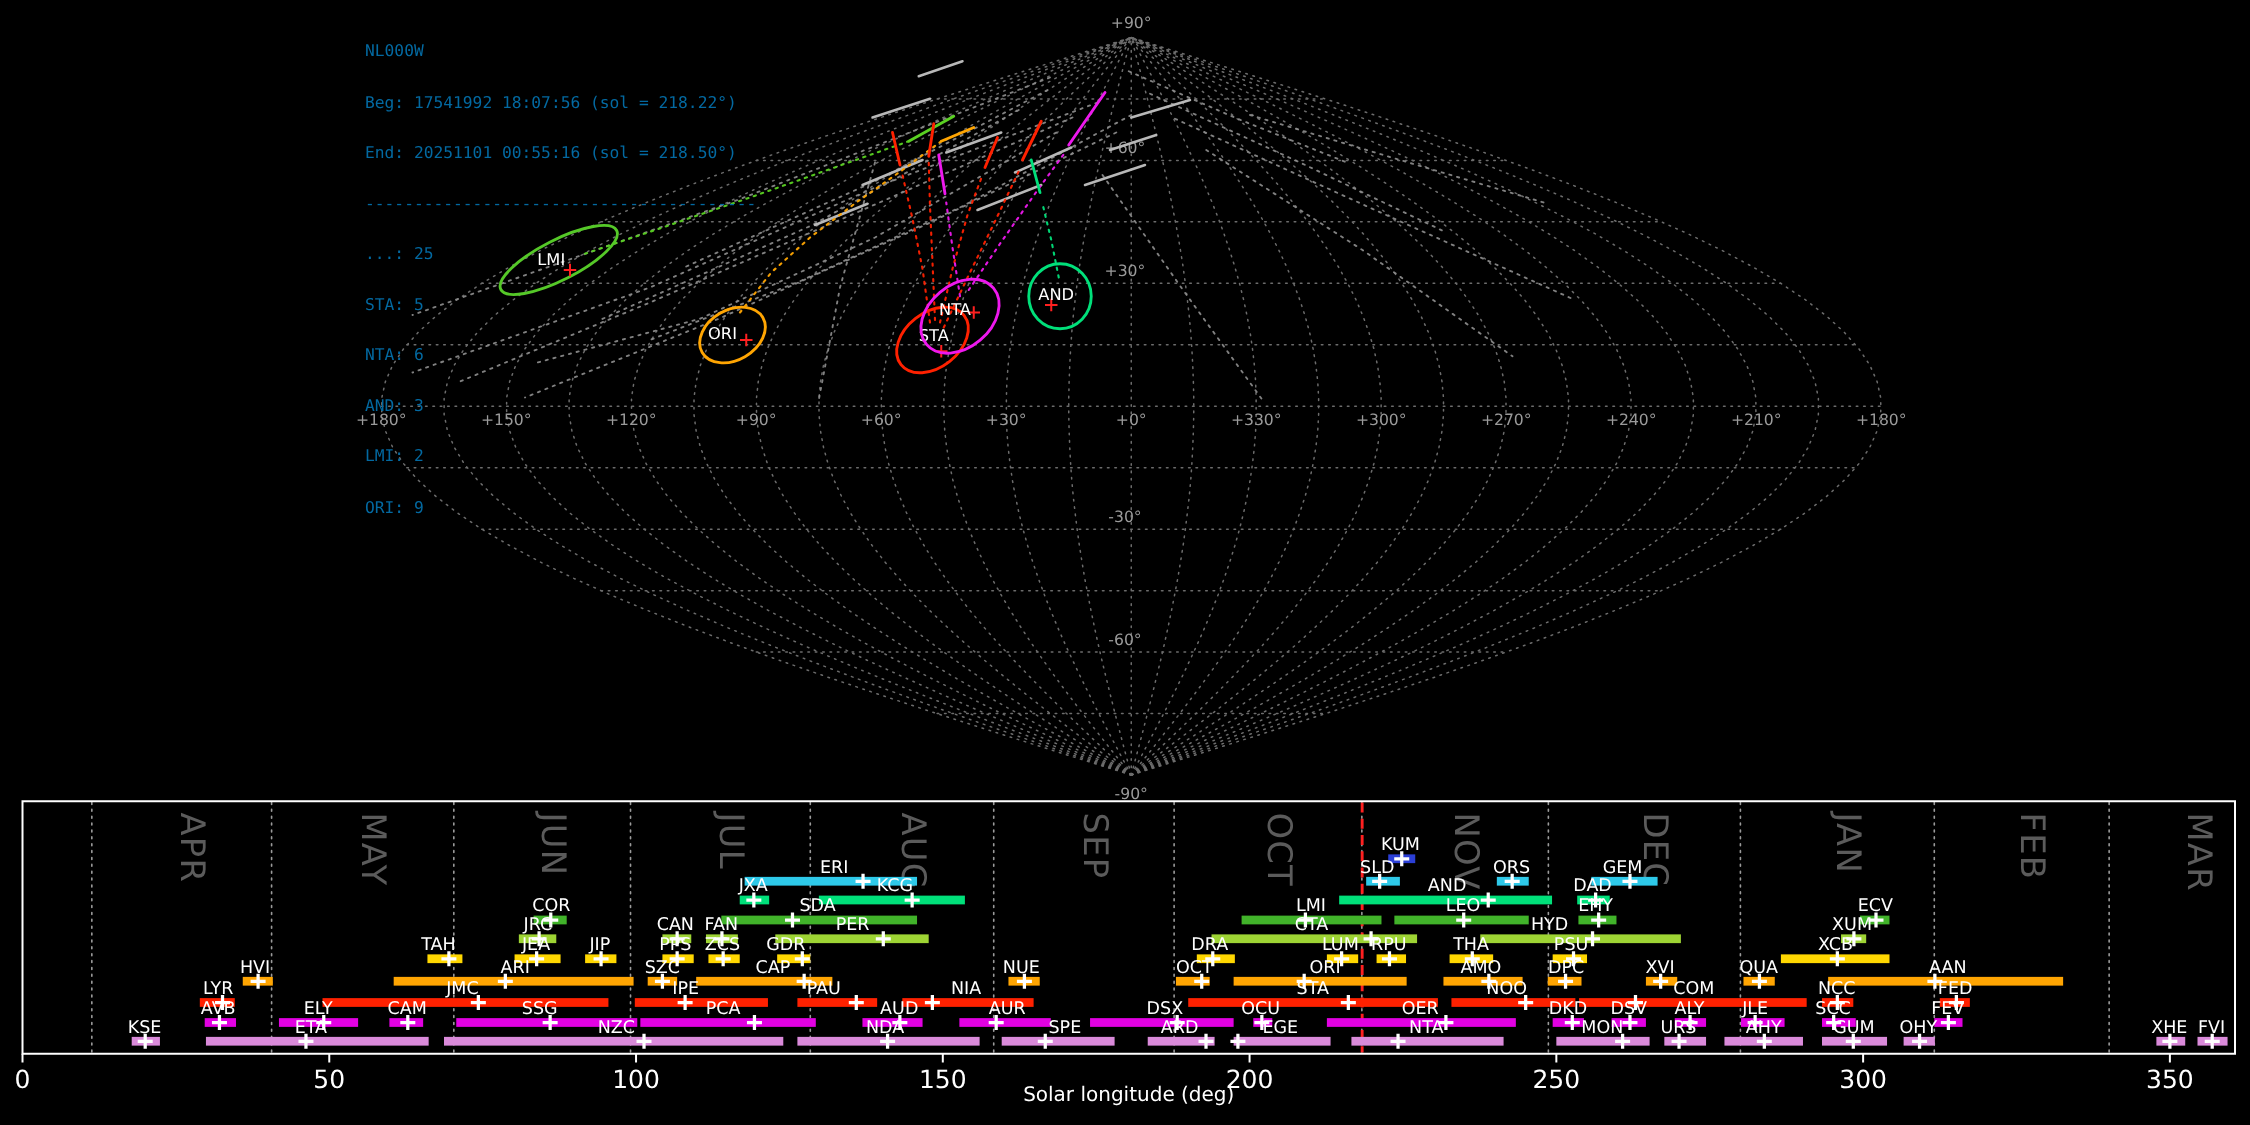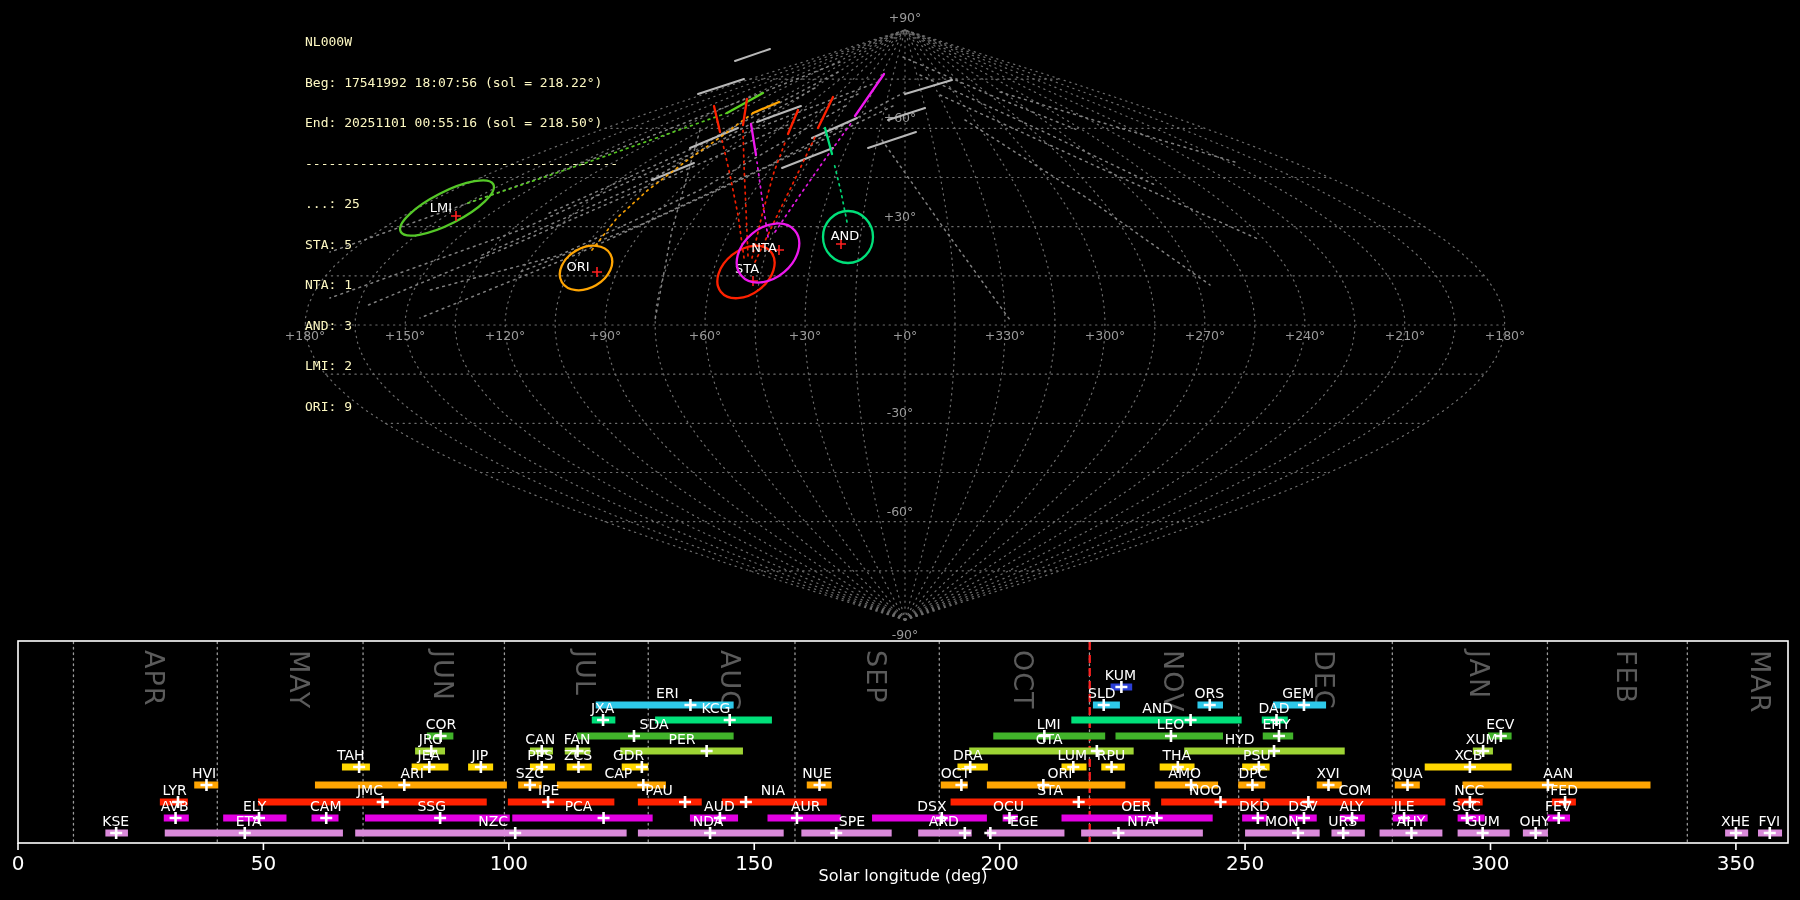--- a/index.html
+++ b/index.html
@@ -1,33 +1,33 @@
 <!DOCTYPE html>
 <html><head>
 <meta charset="utf-8">
 <style>
   html,body{margin:0;padding:0;background:#000;}
   body{width:1800px;height:900px;overflow:hidden;}
   .stage{position:relative;width:1800px;height:900px;background:#000;font-family:"DejaVu Sans",sans-serif;}
-  .hdr{position:absolute;left:305px;top:8px;color:#fef9c3;font:13px/13.5px "DejaVu Sans Mono",monospace;white-space:pre;z-index:5;}
+  .hdr{position:absolute;left:292px;top:8px;color:#0369a1;font:13px/13.5px "DejaVu Sans Mono",monospace;white-space:pre;z-index:5;}
   svg{position:absolute;left:0;top:0;}
   text{font-family:"DejaVu Sans",sans-serif;}
 </style>
 </head>
 <body>
 
 <div class="stage">
   <div class="hdr">
     <div>NL000W</div>
     <div>Beg: 17541992 18:07:56 (sol = 218.22°)</div>
     <div>End: 20251101 00:55:16 (sol = 218.50°)</div>
     <div>----------------------------------------</div>
     <div>...: 25</div>
     <div>STA: 5</div>
-    <div>NTA: 1</div>
+    <div>NTA: 6</div>
     <div>AND: 3</div>
     <div>LMI: 2</div>
     <div>ORI: 9</div>
   </div>
   <svg id="scene" width="1800" height="900" viewBox="0 0 1800 900">
       <g stroke="#969696" stroke-width="1.2" stroke-dasharray="1.3 4.6" stroke-linecap="round" fill="none" opacity="0.72">
         <line x1="749.7085729384876" y1="570.835" x2="1060.2914270615124" y2="570.835"></line>
         <line x1="605" y1="521.668" x2="1205" y2="521.668"></line>
         <line x1="480.73593128807147" y1="472.501" x2="1329.2640687119285" y2="472.501"></line>
         <line x1="385.3847577293368" y1="423.334" x2="1424.6152422706632" y2="423.334"></line>

